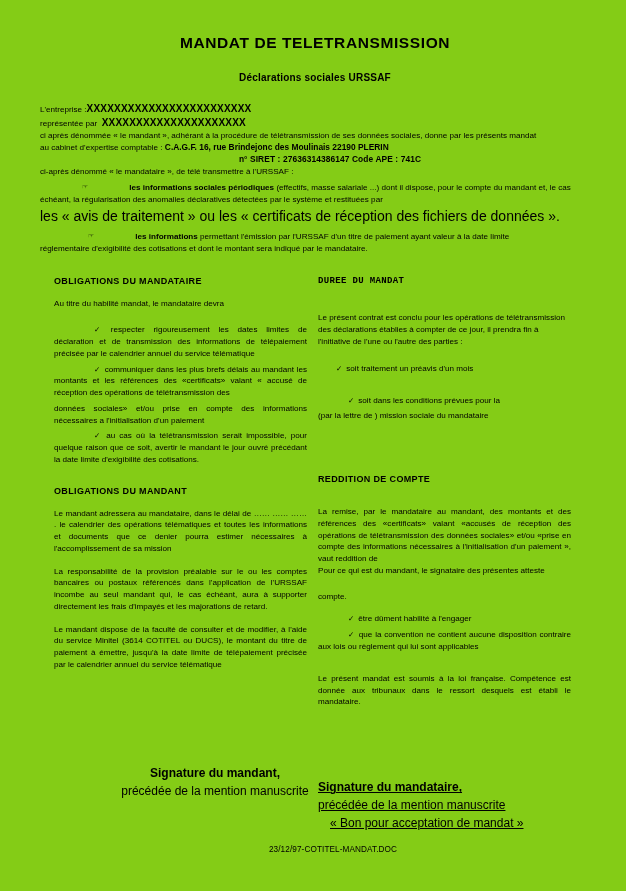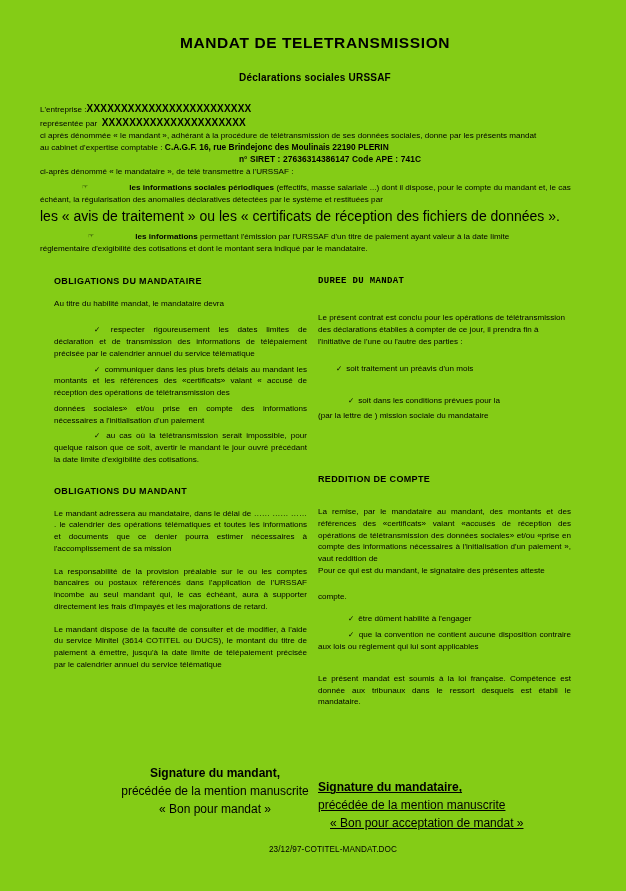--- a/index.html
+++ b/index.html
@@ -262,21 +262,20 @@
         </div>
 
         <div class="para">Le présent mandat est soumis à la loi française. Compétence est donnée aux tribunaux dans le ressort desquels est établi le mandataire.</div>
       </div>
     </div>
 
     <div class="sig-row" style="height:80px; margin-top:28px;">
       <div class="sig-block sig-left">
         <div class="sig-title">Signature du mandant,</div>
         <div class="sig-mention">précédée de la mention manuscrite</div>
-        <div class="sig-quote">« Bon pour mandat »</div>
       </div>
       <div class="sig-block sig-right" style="top:14px;">
         <div class="sig-title">Signature du mandataire,</div>
         <div class="sig-mention">précédée de la mention manuscrite</div>
         <div class="sig-quote">« Bon pour acceptation de mandat »</div>
       </div>
     </div>
 
   </div>
 

